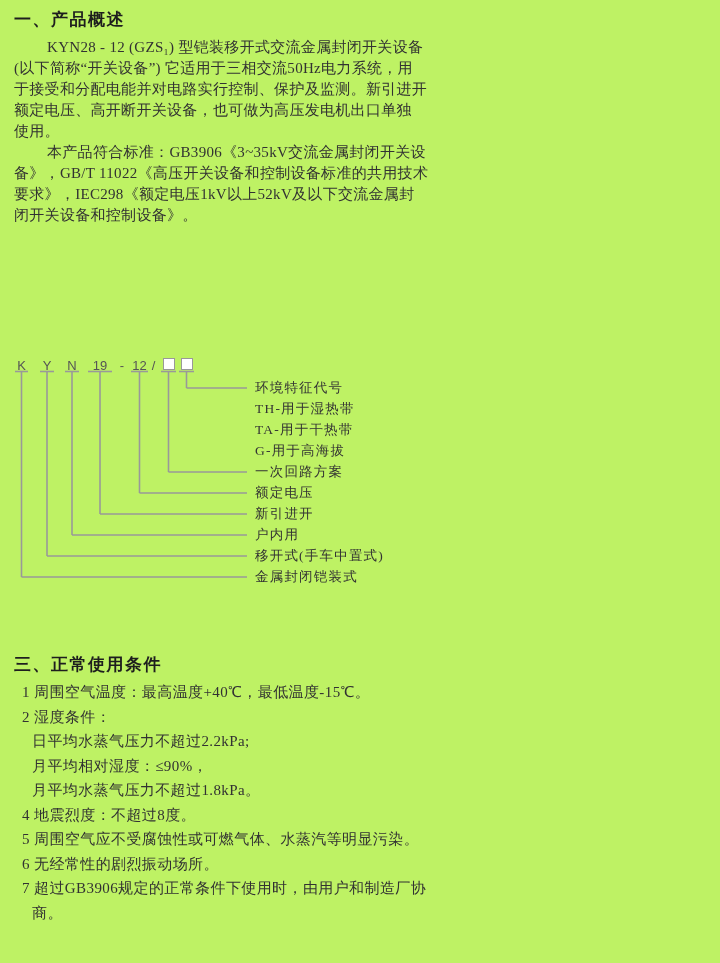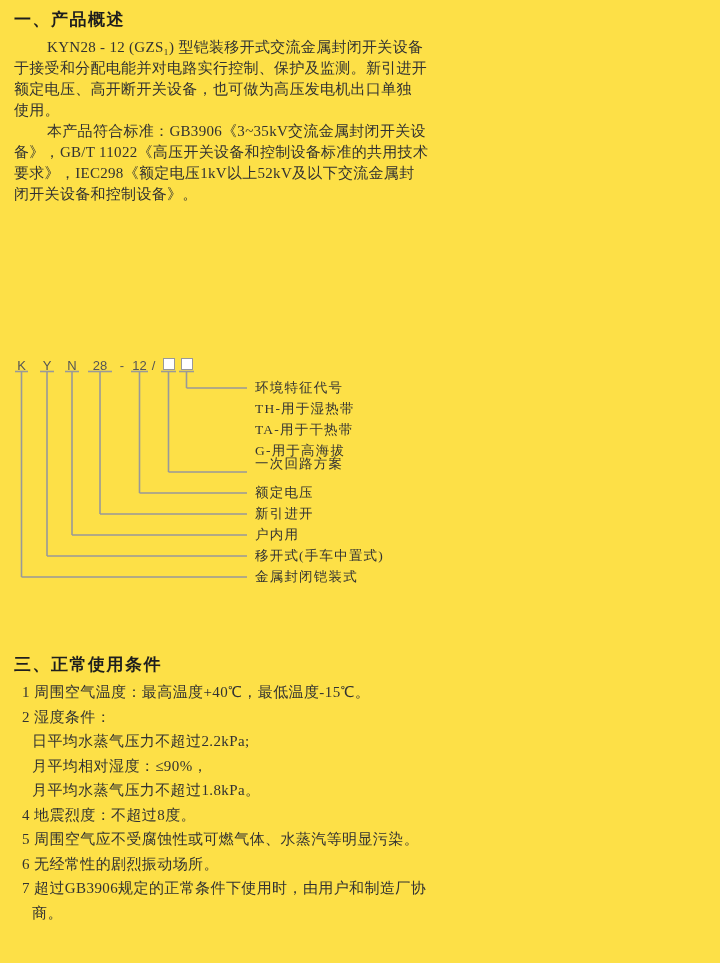--- a/index.html
+++ b/index.html
@@ -1,16 +1,16 @@
 <!DOCTYPE html>
 <html><head>
 <meta charset="utf-8">
 <style>
   html,body{margin:0;padding:0;background:#fff;}
-  .page{position:relative;width:720px;height:963px;background:#fde047;overflow:hidden;
+  .page{position:relative;width:720px;height:963px;background:#bef264;overflow:hidden;
         font-family:"Liberation Serif", serif;}
   .hd{position:absolute;left:14px;margin:0;
       font-family:"Liberation Sans", sans-serif;font-weight:700;font-size:17px;
       color:#1e1e1e;letter-spacing:1.5px;white-space:nowrap;}
   
   .para{position:absolute;left:14px;top:37px;width:402px;}
   .ln{height:21px;line-height:21px;font-size:15px;color:#323232;
       letter-spacing:0.3px;white-space:nowrap;}
   .ln.indent{padding-left:33px;}
   
@@ -28,20 +28,21 @@
   .cln.sub{padding-left:10px;}
 </style>
 </head>
 <body>
 
 <div class="page">
 
   <h2 class="hd" style="top:8px">一、产品概述</h2>
   <div class="para">
     <div class="ln indent">KYN28 - 12 (GZS₁) 型铠装移开式交流金属封闭开关设备</div>
+    <div class="ln">(以下简称“开关设备”) 它适用于三相交流50Hz电力系统，用</div>
     <div class="ln">于接受和分配电能并对电路实行控制、保护及监测。新引进开</div>
     <div class="ln">额定电压、高开断开关设备，也可做为高压发电机出口单独</div>
     <div class="ln">使用。</div>
     <div class="ln indent">本产品符合标准：GB3906《3~35kV交流金属封闭开关设</div>
     <div class="ln">备》，GB/T 11022《高压开关设备和控制设备标准的共用技术</div>
     <div class="ln">要求》，IEC298《额定电压1kV以上52kV及以下交流金属封</div>
     <div class="ln">闭开关设备和控制设备》。</div>
   </div>
 
 
@@ -71,32 +72,32 @@
         <path d="M100 159H247"></path>
           <path d="M72 180H247"></path>
           <path d="M47 201H247"></path>
           <path d="M21.5 222H247"></path>
       </g>
     </svg>
 
     <span class="mc" style="left:21.5px">K</span>
     <span class="mc" style="left:47px">Y</span>
     <span class="mc" style="left:72px">N</span>
-    <span class="mc" style="left:100px">28</span>
+    <span class="mc" style="left:100px">19</span>
     <span class="mc" style="left:122px">-</span>
     <span class="mc" style="left:139.5px">12</span>
     <span class="mc" style="left:153.5px">/</span>
     <span class="pbox" style="left:163px"></span>
     <span class="pbox" style="left:181px"></span>
 
     <div class="dlabel" style="top:24px">环境特征代号</div>
     <div class="dlabel" style="top:45px">TH-用于湿热带</div>
     <div class="dlabel" style="top:66px">TA-用于干热带</div>
     <div class="dlabel" style="top:87px">G-用于高海拔</div>
-    <div class="dlabel" style="top:100px">一次回路方案</div>
+    <div class="dlabel" style="top:108px">一次回路方案</div>
     <div class="dlabel" style="top:129px">额定电压</div>
     <div class="dlabel" style="top:150px">新引进开</div>
     <div class="dlabel" style="top:171px">户内用</div>
     <div class="dlabel" style="top:192px">移开式(手车中置式)</div>
     <div class="dlabel" style="top:213px">金属封闭铠装式</div>
   </div>
 
   <h2 class="hd" style="top:653px">三、正常使用条件</h2>
   <div class="conds">
     <div class="cln">1 周围空气温度：最高温度+40℃，最低温度-15℃。</div>

